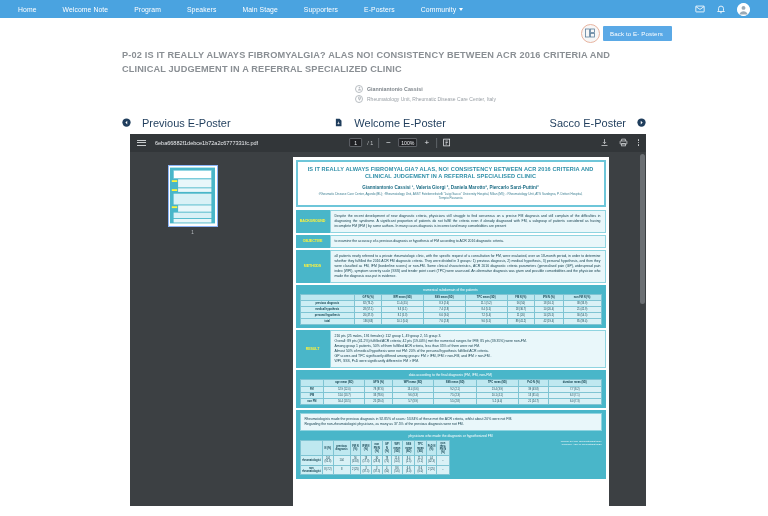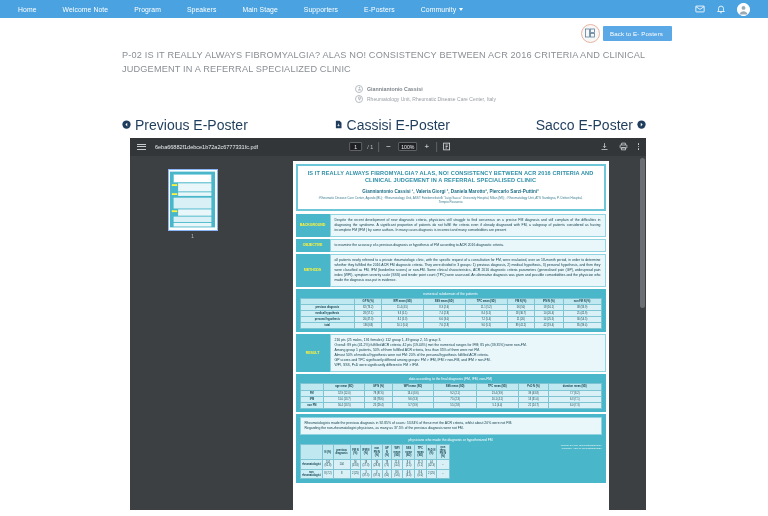--- a/index.html
+++ b/index.html
@@ -91,21 +91,21 @@
   }
 
   
   .title-area { padding: 8px 122px 0 122px; }
   .poster-title {
     font-size: 9.2px;
     line-height: 1.55;
     color: #8a8f94;
     letter-spacing: .15px;
     margin: 0;
-    font-weight: 400;
+    font-weight: 700;
   }
 
   
   .author-block {
     margin-top: 8px;
     padding-left: 355px;
     font-size: 5.4px;
     color: #9aa0a6;
   }
   .author-row { display: flex; align-items: center; gap: 4px; margin-bottom: 2px; }
@@ -123,24 +123,24 @@
   
   .poster-nav {
     margin: 14px 122px 0 122px;
     display: flex;
     align-items: center;
     justify-content: space-between;
     font-size: 9.5px;
     color: #1f3d5c;
   }
   .pnav-link {
-    display: flex; align-items: center; gap: 4px;
+    display: flex; align-items: center; gap: 11px;
     color: #1f3d5c;
     cursor: pointer;
-    font-size: 14px;
+    font-size: 11px;
     white-space: nowrap;
   }
   .pnav-link svg { width: 9px; height: 9px; display: block; }
 
   
   .viewer {
     margin: 5px 122px 0 130px;
     background: #3c4043;
     height: 372px;
     position: relative;
@@ -434,21 +434,21 @@
         <circle cx="12" cy="12" r="11" fill="#1f3d5c"></circle>
         <path d="M14 7l-5 5 5 5z" fill="#ffffff"></path>
       </svg>
     <span>Previous E-Poster</span>
   </span>
   <span class="pnav-link">
     <svg viewBox="0 0 24 24">
         <path d="M5 2h10l5 5v15H5z" fill="#1f3d5c"></path>
         <path d="M12 10v6m-2.5-2.5L12 16.5l2.5-2.5" stroke="#ffffff" stroke-width="1.8" fill="none"></path>
       </svg>
-    <span>Cassisi E-Poster</span>
+    <span>Welcome E-Poster</span>
   </span>
   <span class="pnav-link">
     <span>Sacco E-Poster</span>
     <svg viewBox="0 0 24 24">
         <circle cx="12" cy="12" r="11" fill="#1f3d5c"></circle>
         <path d="M10 7l5 5-5 5z" fill="#ffffff"></path>
       </svg>
   </span>
 </div>
 

